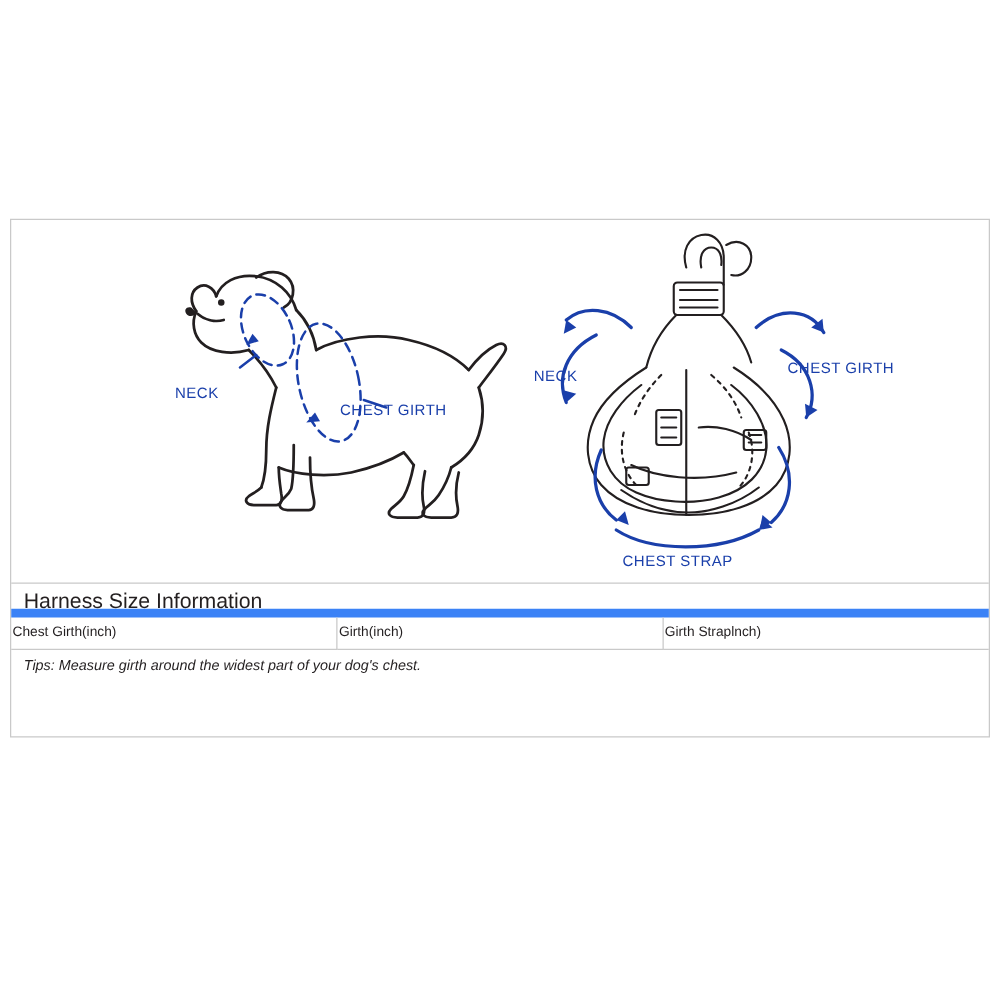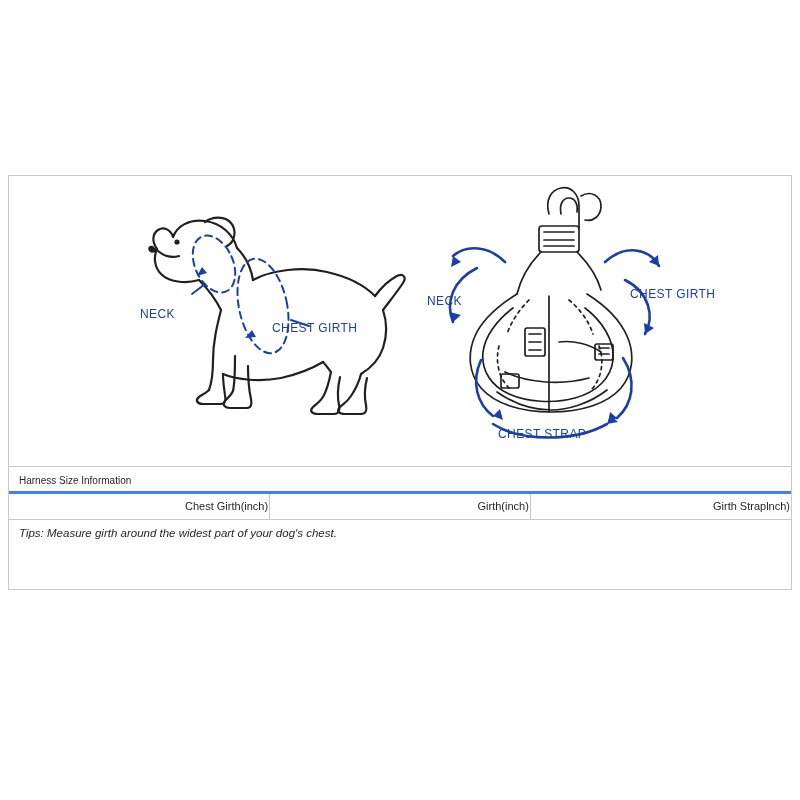--- a/index.html
+++ b/index.html
@@ -47,40 +47,40 @@
     font-weight: normal;
     letter-spacing: 0.4px;
     font-size: 12px;
     white-space: nowrap;
   }
 
   .lbl-neck-dog   { left: 131px; top: 131px; }
   .lbl-chest-dog  { left: 263px; top: 145px; }
   .lbl-neck-harn  { left: 418px; top: 118px; }
   .lbl-chest-harn { left: 621px; top: 111px; }
-  .lbl-strap-harn { left: 489px; top: 251px; }
+  .lbl-strap-harn { left: 489px; top: 266px; }
 
   .table-title {
     height: 27px;
     line-height: 27px;
     padding-left: 10px;
-    font-size: 10px;
-    color: #231f20;
-    border-bottom: 3px solid #3b82f6;
+    font-size: 17px;
+    color: #231f20;
+    border-bottom: 7px solid #3b82f6;
     box-sizing: border-box;
   }
 
   table.size-table {
     width: 100%;
     border-collapse: collapse;
     table-layout: fixed;
   }
   table.size-table th,
   table.size-table td {
-    text-align: right;
+    text-align: left;
     font-size: 11px;
     font-weight: normal;
     color: #231f20;
     height: 25px;
     border-right: 1px solid #c9c9c9;
     border-bottom: 1px solid #c9c9c9;
     box-sizing: border-box;
   }
   table.size-table th:last-child,
   table.size-table td:last-child {

